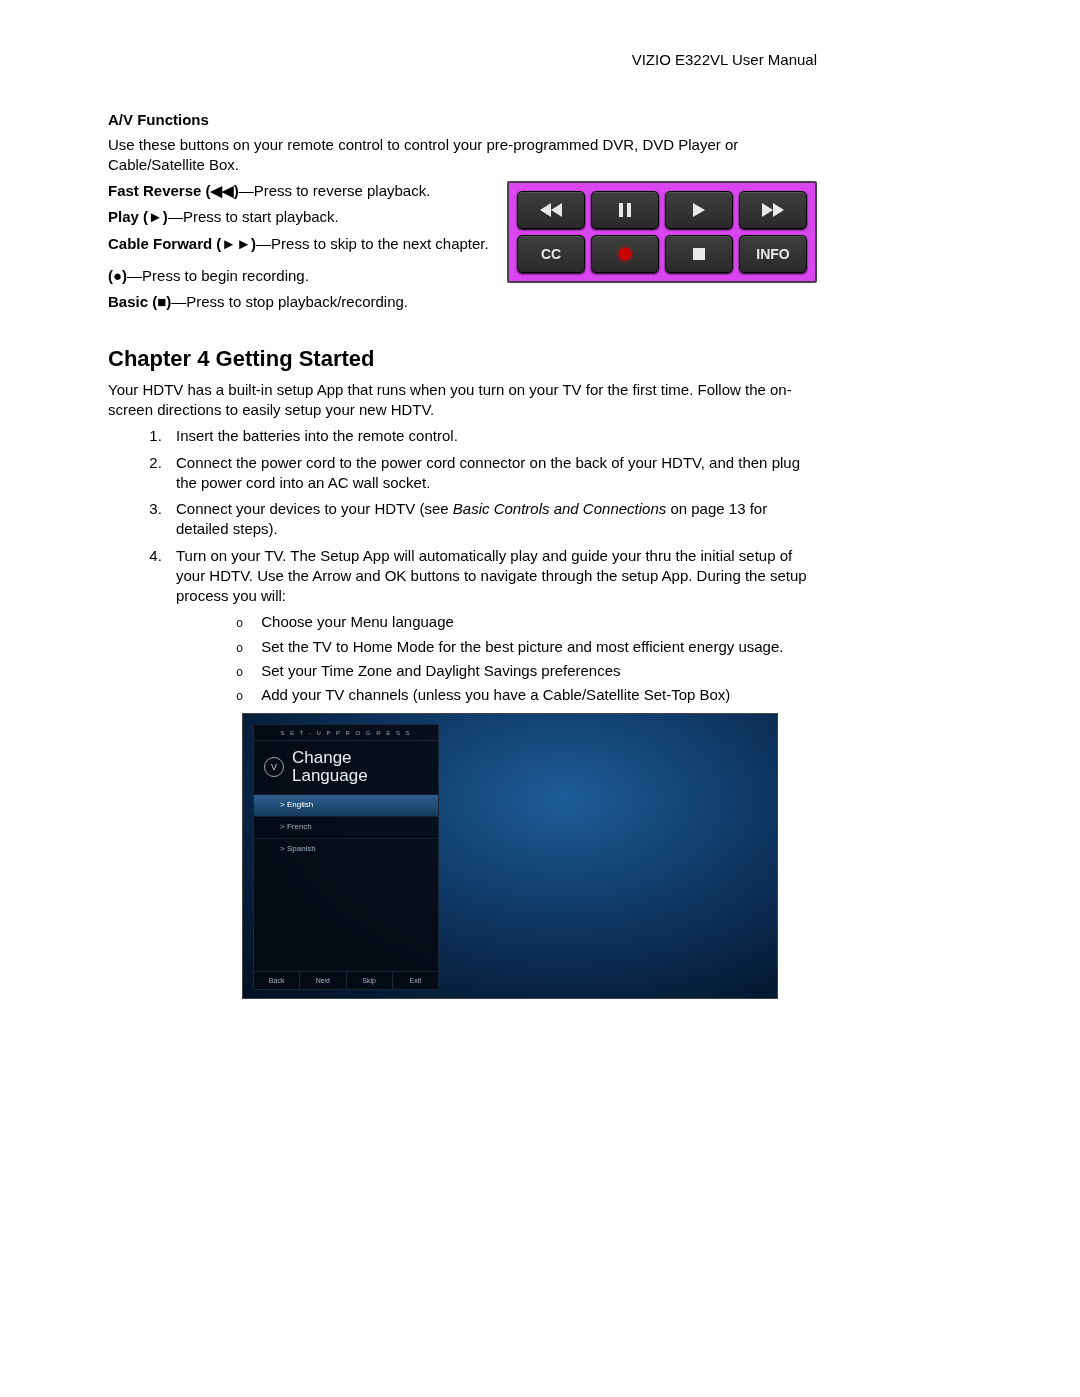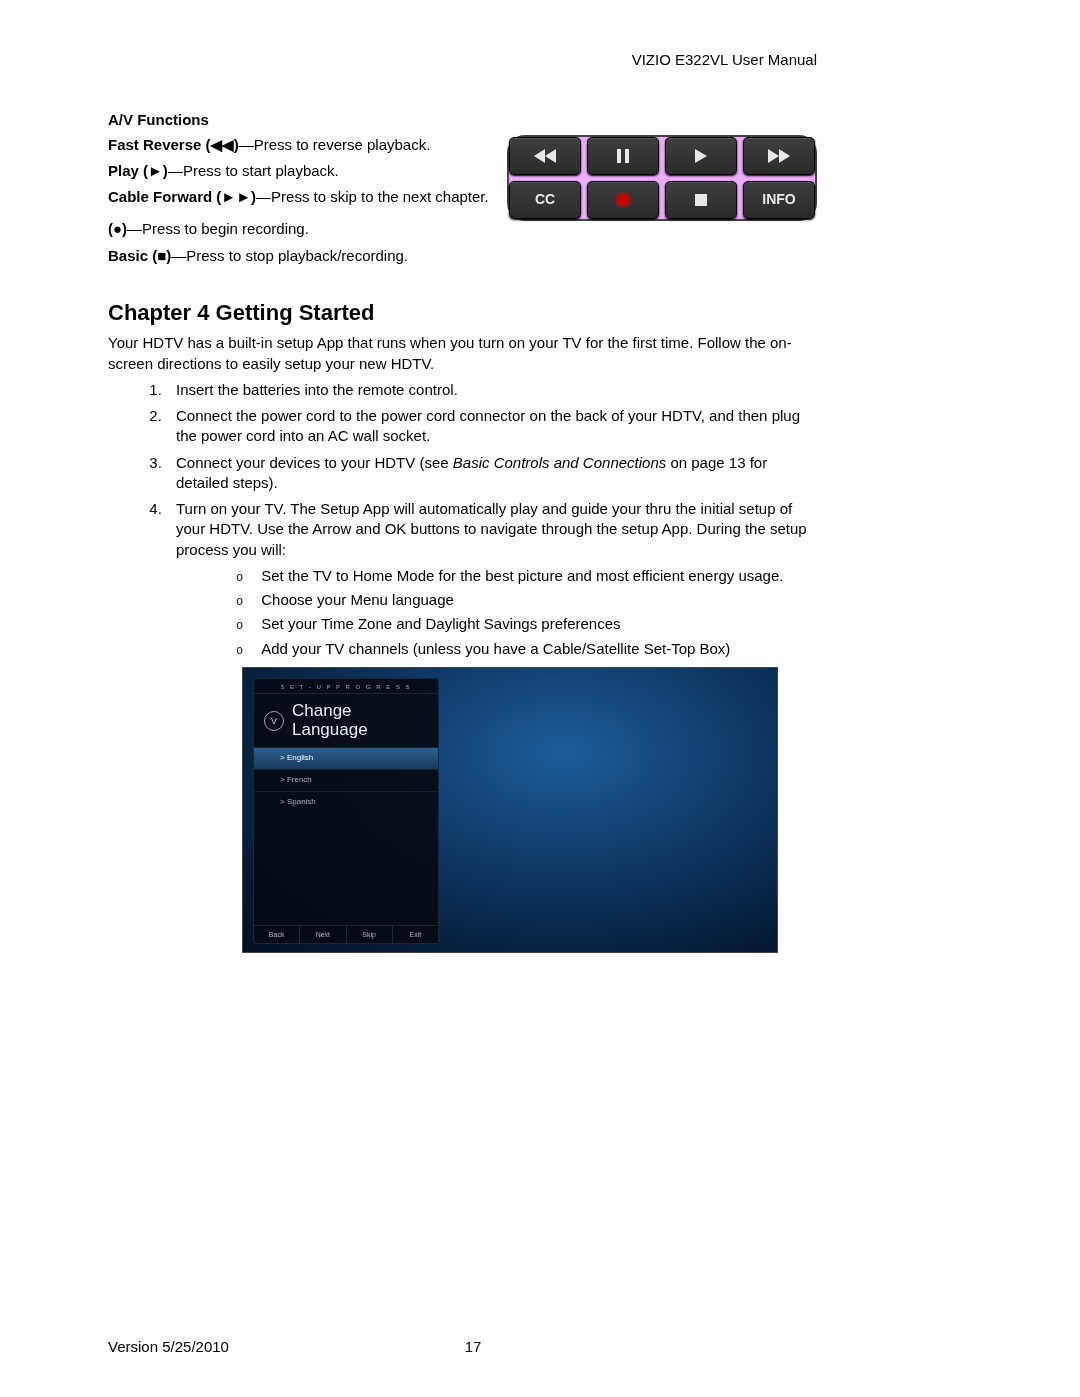--- a/index.html
+++ b/index.html
@@ -67,23 +67,24 @@
   }
   .avtext { width: 430px; }
   .avtext .para { margin-bottom: 6px; }
 
   
   .remote {
     position: absolute;
     top: 0;
     right: 0;
     width: 310px;
-    background: #f0abfc;
+    background: #d946ef;
     border: 2px solid #444;
-    border-radius: 18px;
+    border-radius: 2px;
+    padding: 8px;
     box-sizing: border-box;
   }
   .remote-row {
     display: flex;
     gap: 6px;
     margin-bottom: 6px;
   }
   .remote-row:last-child { margin-bottom: 0; }
   .rbtn {
     flex: 1;
@@ -189,20 +190,21 @@
   .footer-url { font-weight: bold; margin-top: 2px; }
 </style>
 </head>
 <body>
 
 <div class="page">
 
   <div class="doc-title">VIZIO E322VL User Manual</div>
 
   <div class="section-heading">A/V Functions</div>
+  <p class="para">Use these buttons on your remote control to control your pre-programmed DVR, DVD Player or Cable/Satellite Box.</p>
 
   <div class="avblock">
     <div class="avtext">
       <p class="para">
         <span class="bold">Fast Reverse (◀◀)</span><span>—Press to reverse playback.</span>
       </p>
       <p class="para">
         <span class="bold">Play (►)</span><span>—Press to start playback.</span>
       </p>
       <p class="para">
@@ -262,22 +264,22 @@
 
   <ol class="steps">
     <li>Insert the batteries into the remote control.</li>
     <li>Connect the power cord to the power cord connector on the back of your HDTV, and then plug the power cord into an AC wall socket.</li>
     <li>
       <span>Connect your devices to your HDTV (see </span><span class="italic">Basic Controls and Connections</span><span> on page 13 for detailed steps).</span>
     </li>
     <li>
       <span>Turn on your TV. The Setup App will automatically play and guide your thru the initial setup of your HDTV. Use the Arrow and OK buttons to navigate through the setup App. During the setup process you will:</span>
       <ul class="sub">
+        <li>Choose your Menu language</li>
         <li>Set the TV to Home Mode for the best picture and most efficient energy usage.</li>
-        <li>Choose your Menu language</li>
         <li>Set your Time Zone and Daylight Savings preferences</li>
         <li>Add your TV channels (unless you have a Cable/Satellite Set-Top Box)</li>
       </ul>
     </li>
   </ol>
 
   <div class="screenshot">
     <div class="setup-panel">
       <div class="setup-prog">S E T - U P   P R O G R E S S</div>
       <div class="setup-header">
@@ -293,19 +295,15 @@
       <div class="setup-footer">
         <div class="setup-fbtn">Back</div>
         <div class="setup-fbtn">Next</div>
         <div class="setup-fbtn">Skip</div>
         <div class="setup-fbtn">Exit</div>
       </div>
     </div>
   </div>
 
   <div class="footer">
-    <div class="footer-row1">
-      <span class="footer-version">Version 5/25/2010</span>
-      <span class="footer-page">17</span>
-    </div>
   </div>
 
 </div>
 
 </body></html>

